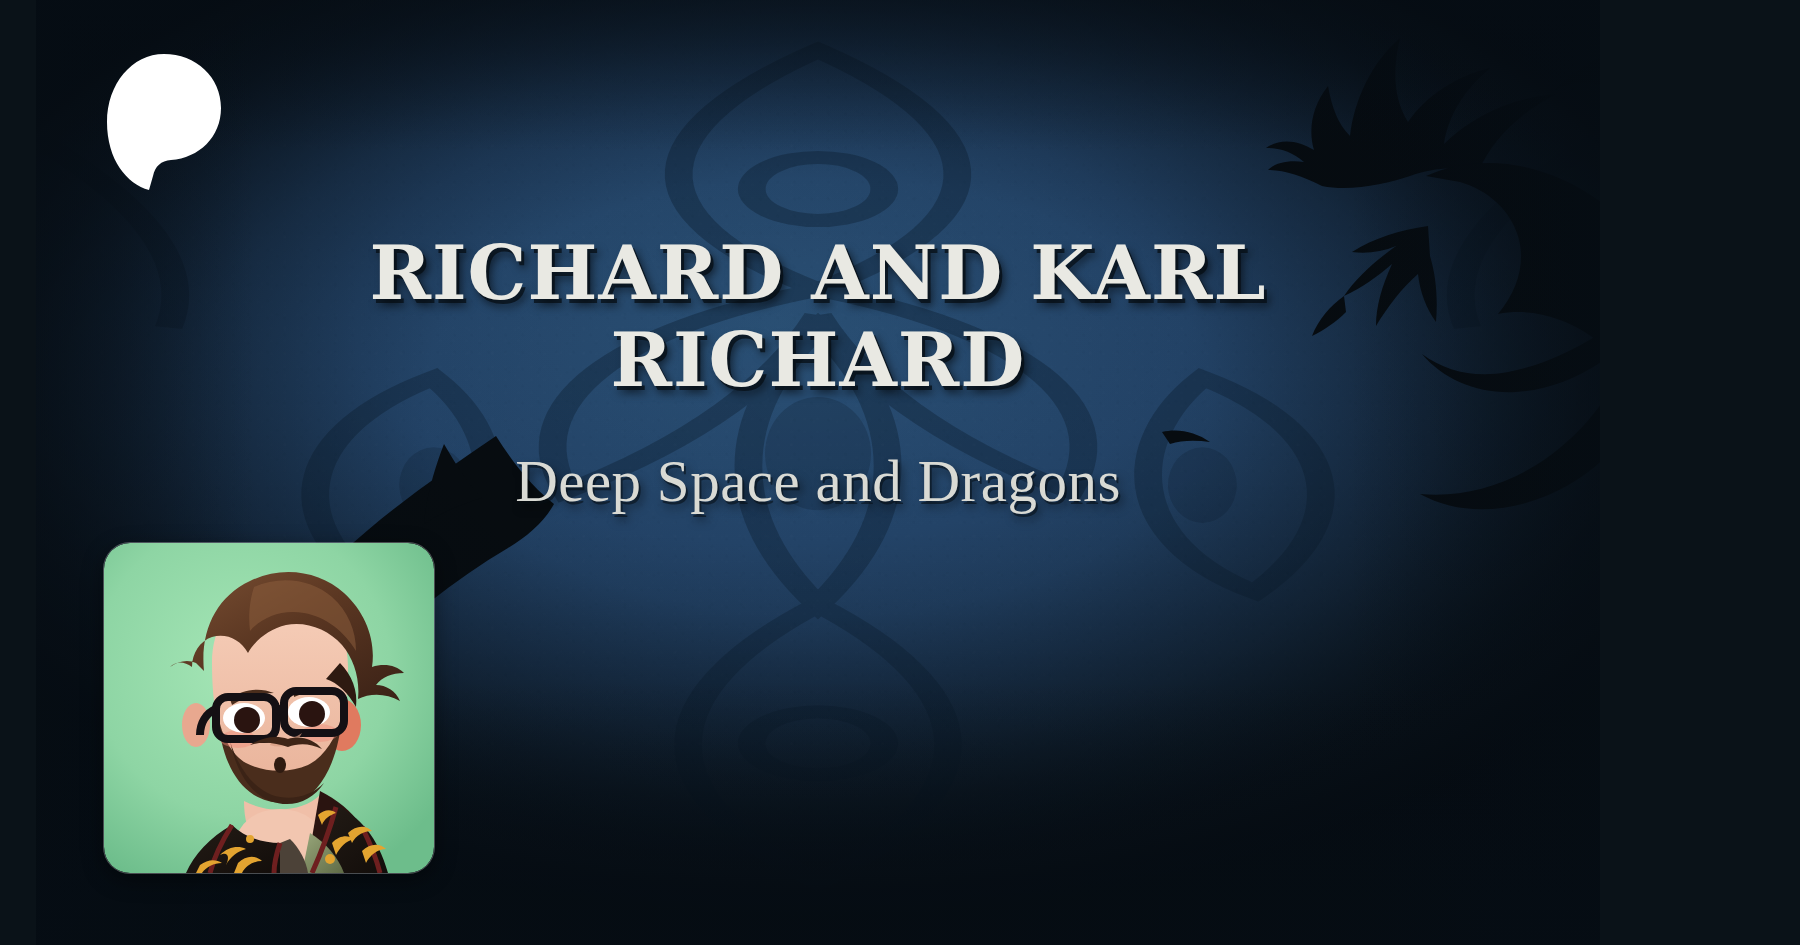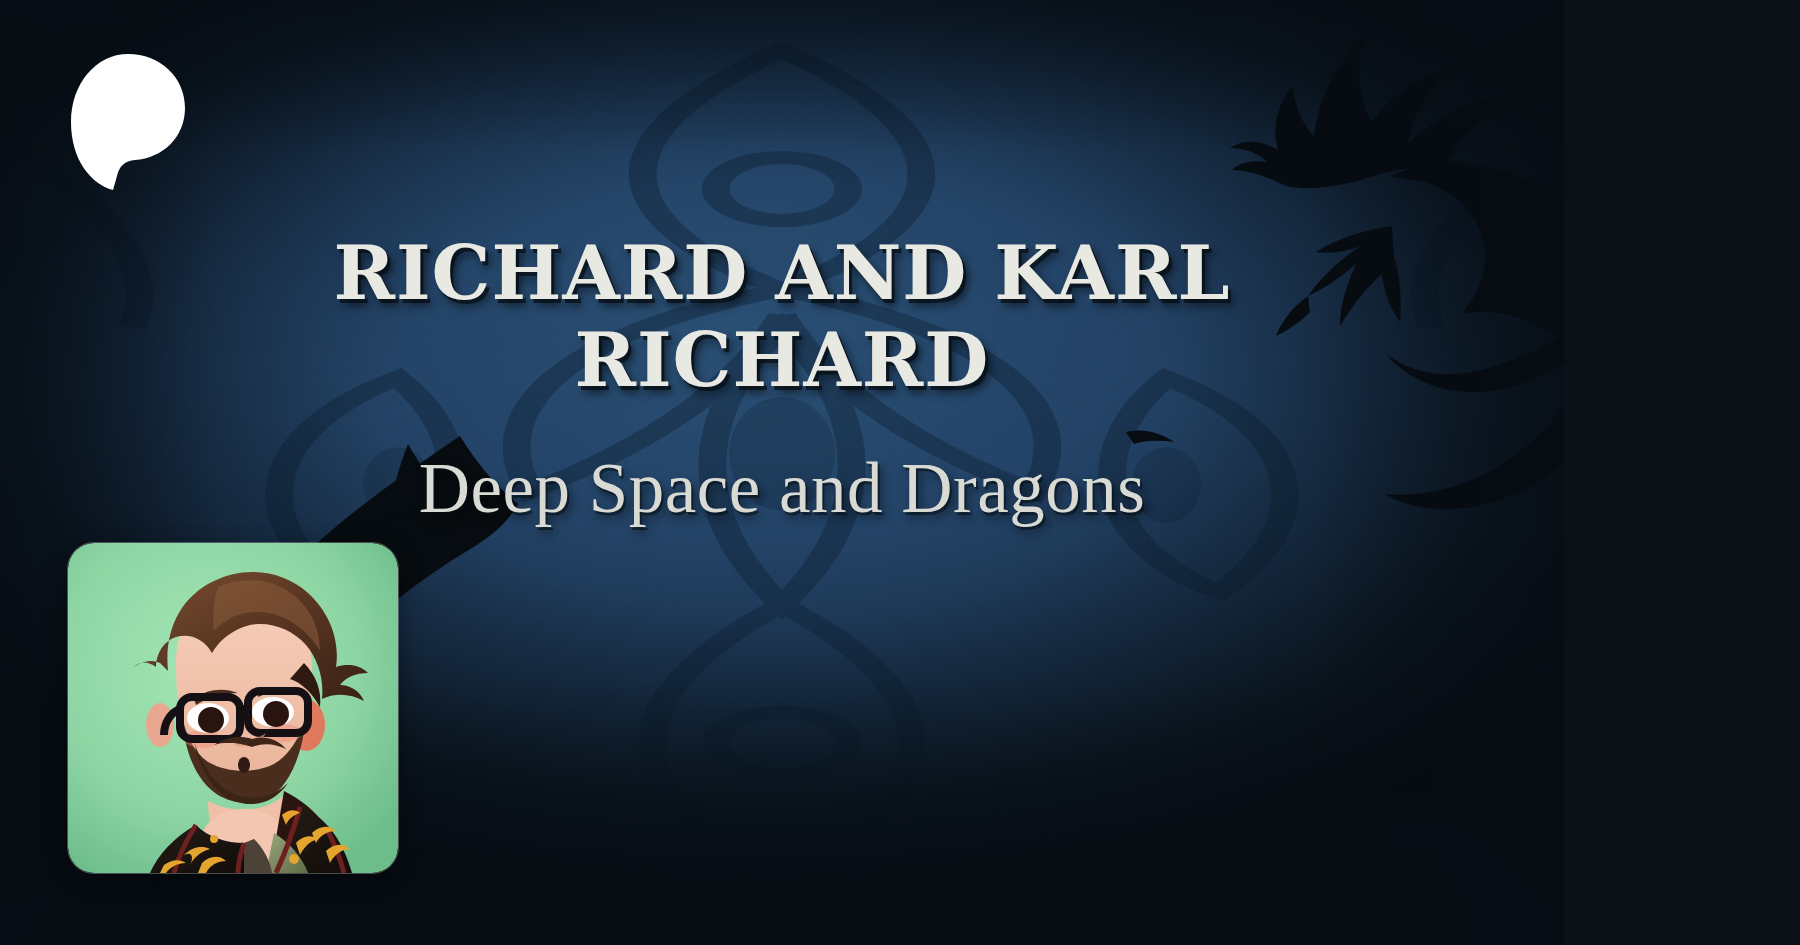--- a/index.html
+++ b/index.html
@@ -4,20 +4,21 @@
 <style>
   * { margin:0; padding:0; box-sizing:border-box; }
   html,body { width:1800px; height:945px; overflow:hidden; background:#0a1218; }
 
   .stage{
     position:relative;
     width:1564px; height:945px;
     overflow:hidden;
     font-family:"Liberation Serif", serif;
     background:#1d4ed8;
+    margin-left:36px;
   }
 
   
   .bg-base{
     position:absolute; inset:0;
     background:
       radial-gradient(ellipse 70% 62% at 47% 34%, #2a5075 0%, #24456a 38%, #1b3450 62%, #132536 82%, #0d1a26 100%);
   }
   .bg-damask{
     position:absolute; inset:0;
@@ -89,21 +90,21 @@
     color:#e9e9e3;
     text-shadow:
       3px 4px 0 rgba(6,12,18,.72),
       5px 7px 9px rgba(0,0,0,.55);
     padding:0 300px;
   }
   .subtitle{
     margin-top:48px;
     font-family:"Liberation Serif", serif;
     font-weight:400;
-    font-size:71px;
+    font-size:59px;
     line-height:1.05;
     letter-spacing:.5px;
     color:#d9dad4;
     text-shadow:
       2px 3px 0 rgba(6,12,18,.55),
       4px 6px 10px rgba(0,0,0,.50);
   }
 
   
   .patreon-logo{

